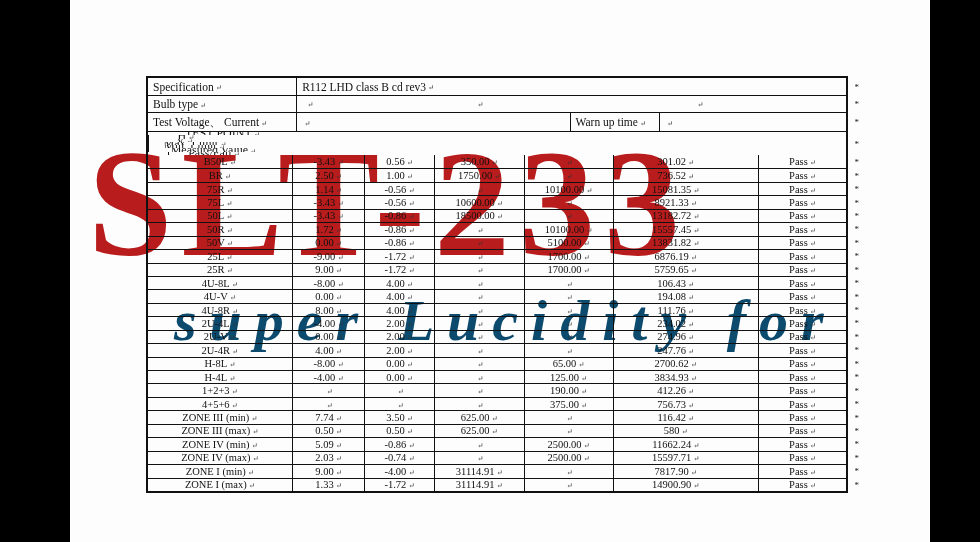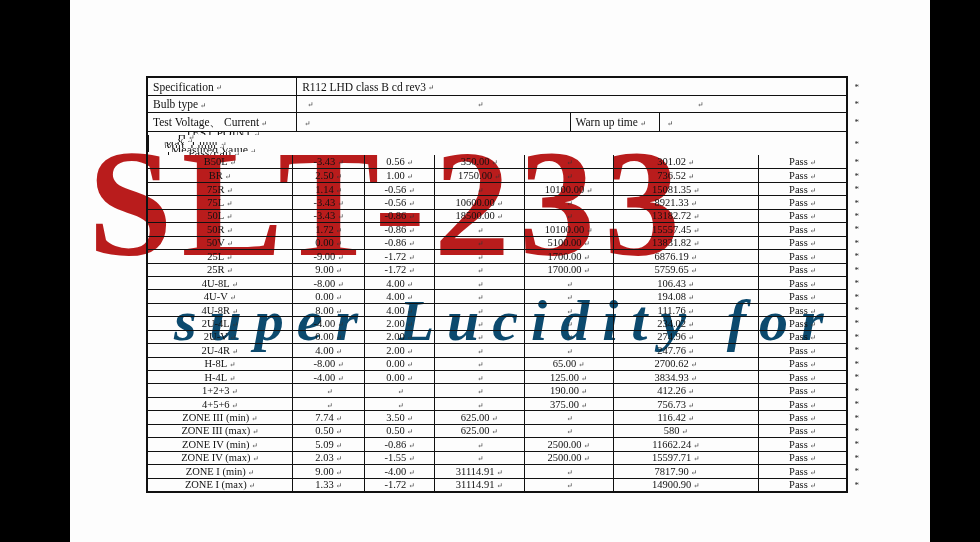--- a/index.html
+++ b/index.html
@@ -825,21 +825,21 @@
         <div class="trow r-data">
         <div class="cell c0">
             <span class="val">ZONE IV (max)</span>
             <span class="mark">↵</span>
           </div>
         <div class="cell c1">
             <span class="val">2.03</span>
             <span class="mark">↵</span>
           </div>
         <div class="cell c2">
-            <span class="val">-1.55</span>
+            <span class="val">-0.74</span>
             <span class="mark">↵</span>
           </div>
         <div class="cell c3">
             <span class="val"></span>
             <span class="mark">↵</span>
           </div>
         <div class="cell c4">
             <span class="val">2500.00</span>
             <span class="mark">↵</span>
           </div>

